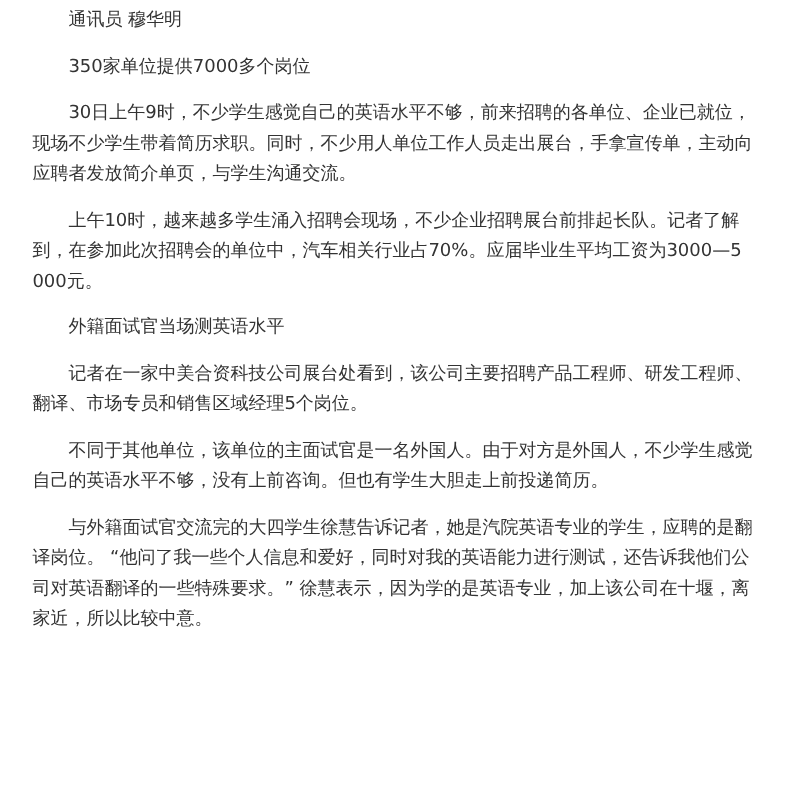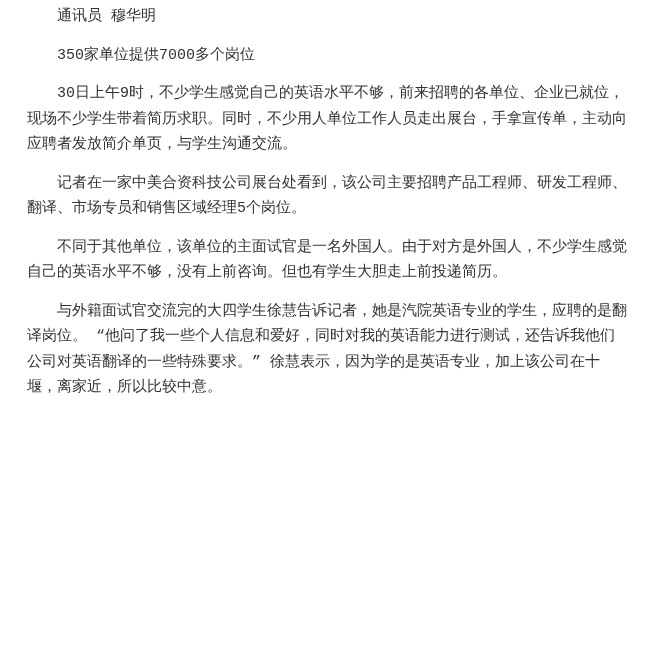--- a/index.html
+++ b/index.html
@@ -25,28 +25,30 @@
     }
     .article p {
       margin: 0 0 13px 0;
       text-indent: 2em;
       word-break: break-all;
     }
   </style>
 </head>
 <body style="background: rgb(255, 255, 255);">
 
-<div class="article" style="color: rgb(51, 51, 51); font-family: Liberation Mono, monospace;">
+<div class="article" style="color: rgb(51, 51, 51);">
   <p>通讯员 穆华明</p>
 
   <p>350家单位提供7000多个岗位</p>
 
   <p>30日上午9时，不少学生感觉自己的英语水平不够，前来招聘的各单位、企业已就位，现场不少学生带着简历求职。同时，不少用人单位工作人员走出展台，手拿宣传单，主动向应聘者发放简介单页，与学生沟通交流。</p>
 
 
+  <p>上午10时，越来越多学生涌入招聘会现场，不少企业招聘展台前排起长队。记者了解到，在参加此次招聘会的单位中，汽车相关行业占70%。应届毕业生平均工资为3000—5000元。</p>
 
+  <p>外籍面试官当场测英语水平</p>
 
   <p>记者在一家中美合资科技公司展台处看到，该公司主要招聘产品工程师、研发工程师、翻译、市场专员和销售区域经理5个岗位。</p>
 
   <p>不同于其他单位，该单位的主面试官是一名外国人。由于对方是外国人，不少学生感觉自己的英语水平不够，没有上前咨询。但也有学生大胆走上前投递简历。</p>
 
   <p>与外籍面试官交流完的大四学生徐慧告诉记者，她是汽院英语专业的学生，应聘的是翻译岗位。 “他问了我一些个人信息和爱好，同时对我的英语能力进行测试，还告诉我他们公司对英语翻译的一些特殊要求。” 徐慧表示，因为学的是英语专业，加上该公司在十堰，离家近，所以比较中意。</p>
 </div>
 
 </body></html>

